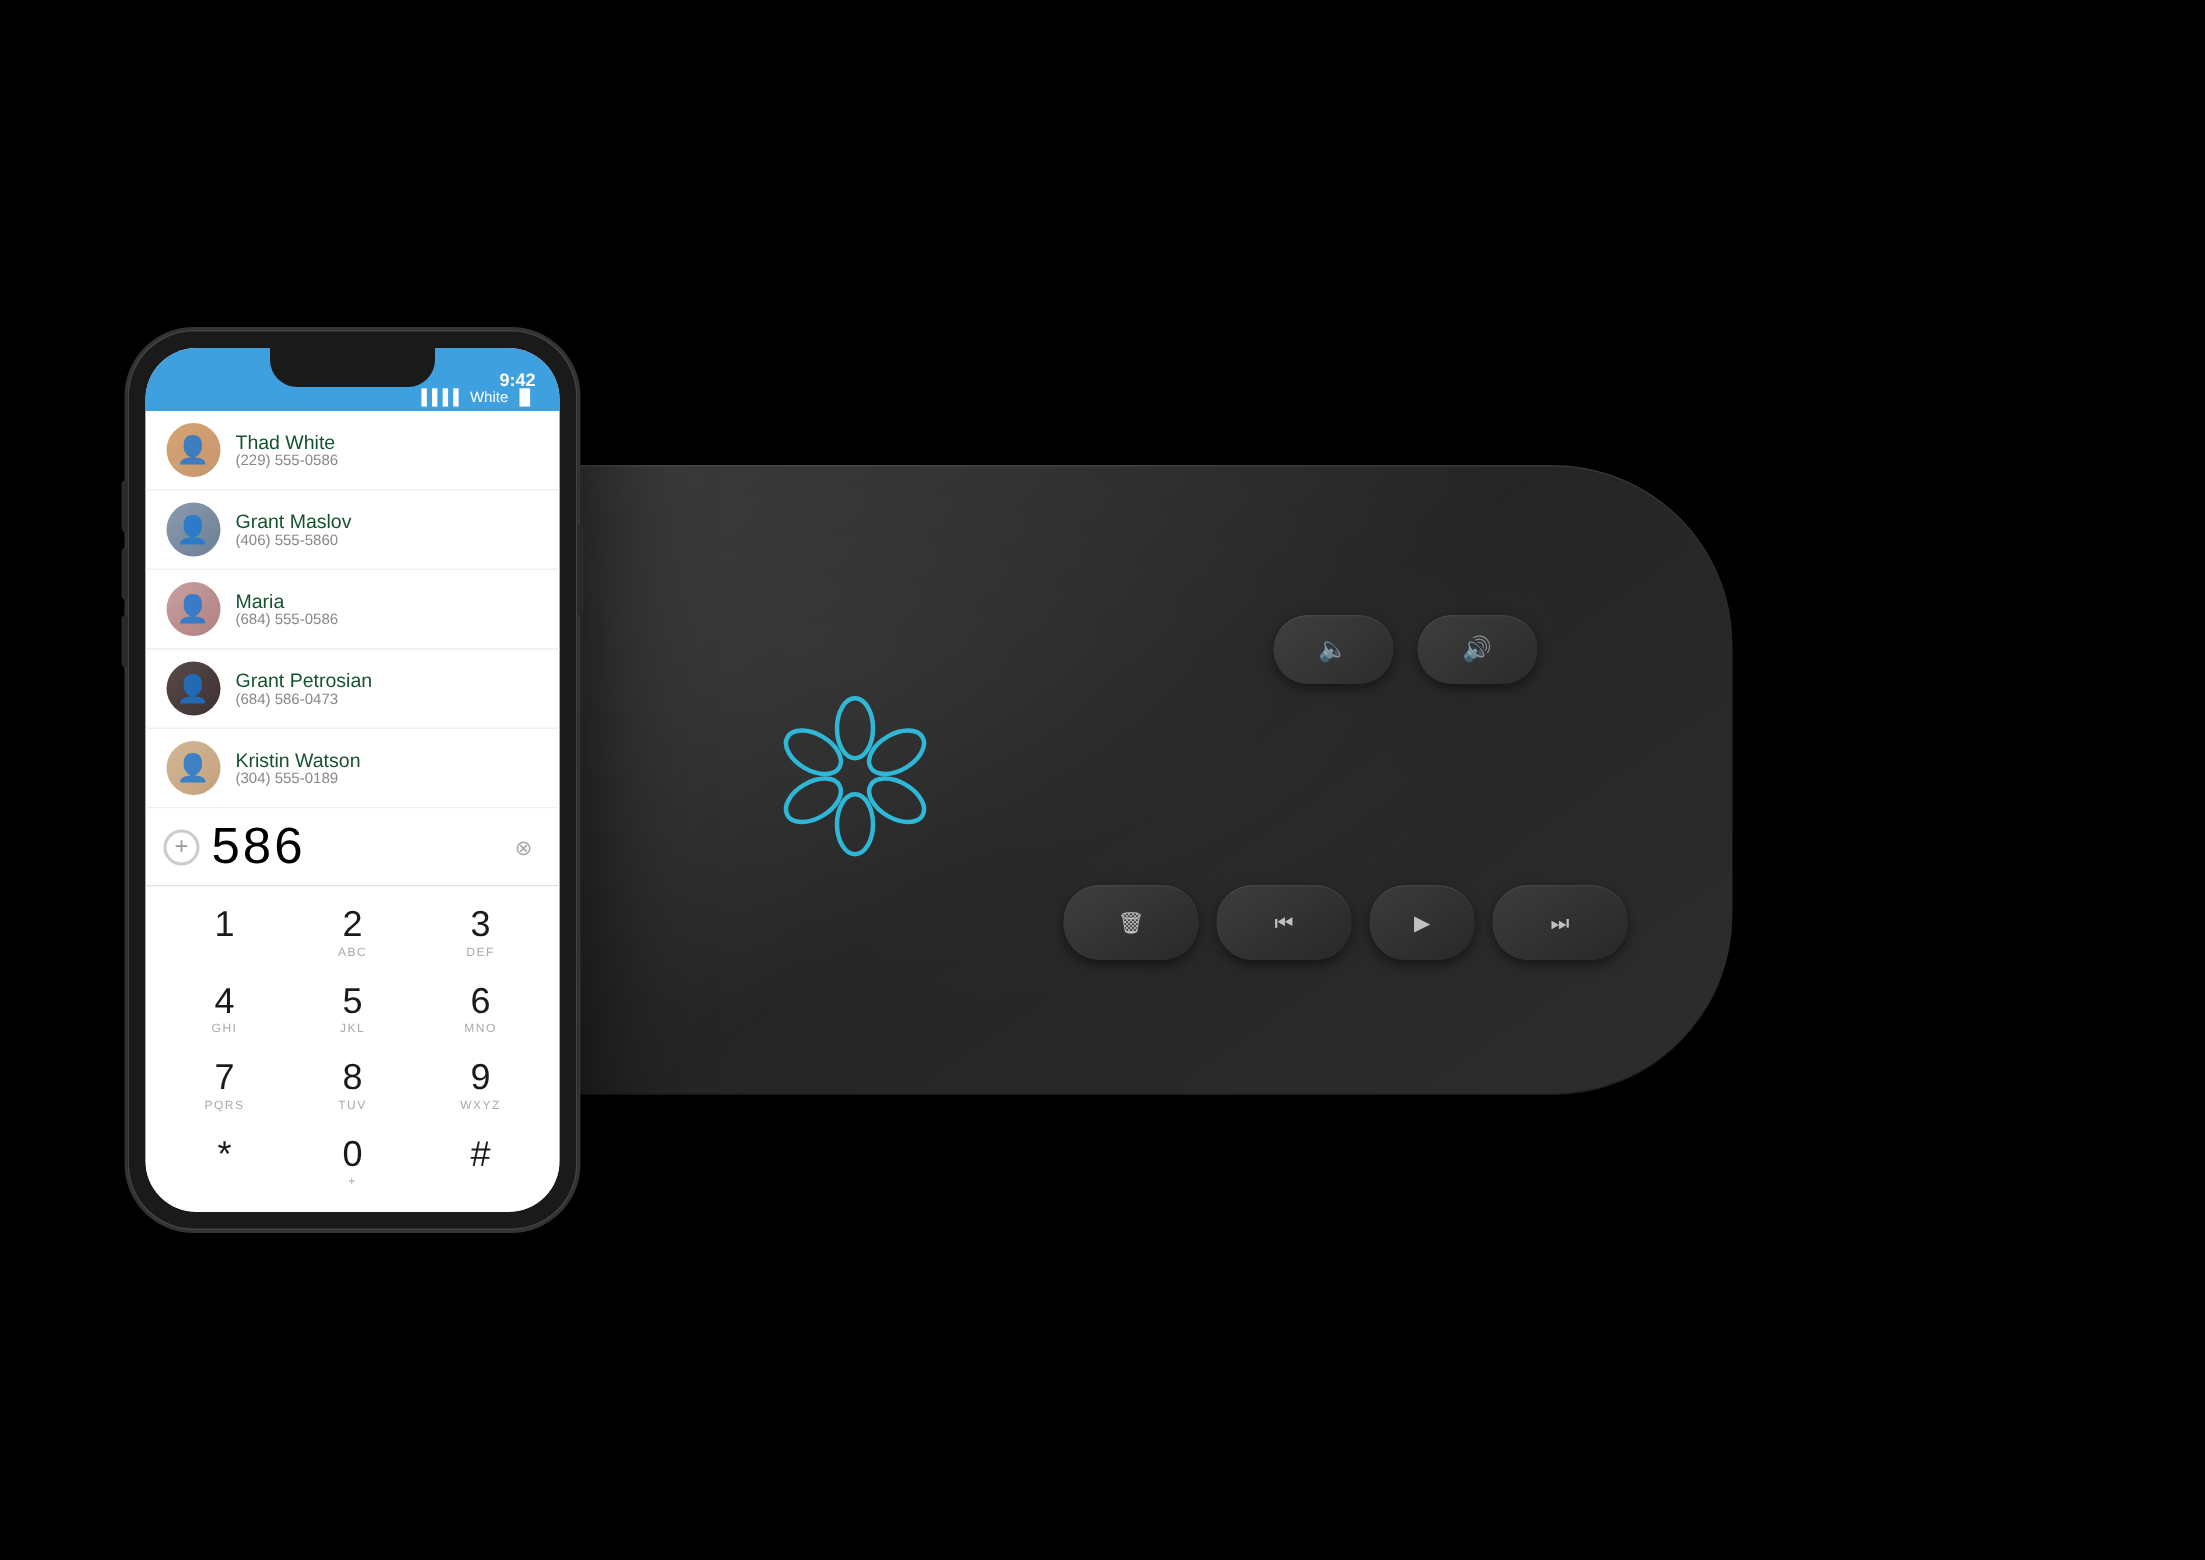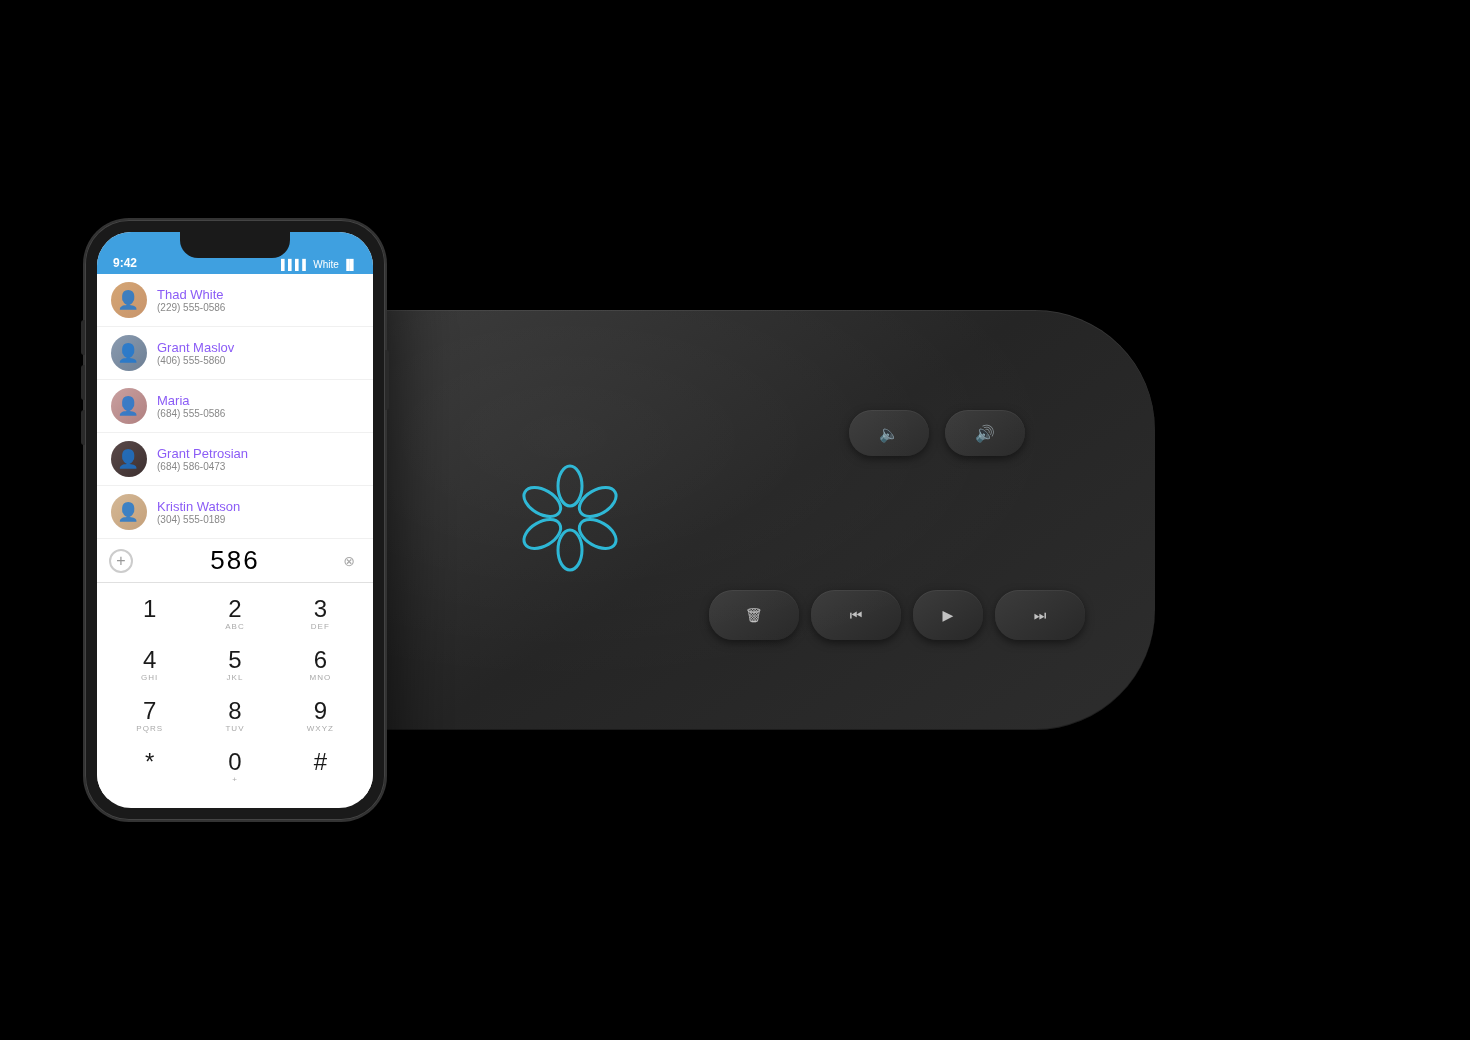--- a/index.html
+++ b/index.html
@@ -89,20 +89,21 @@
 
     
     .status-bar {
       height: 42px;
       background: #3fa0e0;
       display: flex;
       align-items: flex-end;
       padding: 0 16px 4px;
       justify-content: space-between;
       padding-top: 14px;
+      flex-direction: column;
     }
     .status-time {
       font-size: 12px;
       font-weight: 600;
       color: #fff;
     }
     .status-icons {
       display: flex;
       align-items: center;
       gap: 4px;
@@ -156,21 +157,21 @@
 
     .av-face {
       font-size: 18px;
       color: rgba(255,255,255,0.8);
     }
 
     .contact-info { flex: 1; }
     .contact-name {
       font-size: 13px;
       font-weight: 500;
-      color: #8b5cf6;
+      color: #14532d;
     }
     .contact-phone {
       font-size: 10px;
       color: #888;
     }
 
     
     .dial-input-row {
       display: flex;
       align-items: center;
@@ -186,22 +187,22 @@
       border: 2px solid #ccc;
       display: flex;
       align-items: center;
       justify-content: center;
       color: #999;
       font-size: 16px;
       flex-shrink: 0;
     }
     .dial-number {
       flex: 1;
-      text-align: center;
-      font-size: 26px;
+      text-align: left;
+      font-size: 34px;
       font-weight: 300;
       color: #000;
       letter-spacing: 2px;
     }
     .dial-backspace {
       width: 24px;
       height: 24px;
       display: flex;
       align-items: center;
       justify-content: center;

